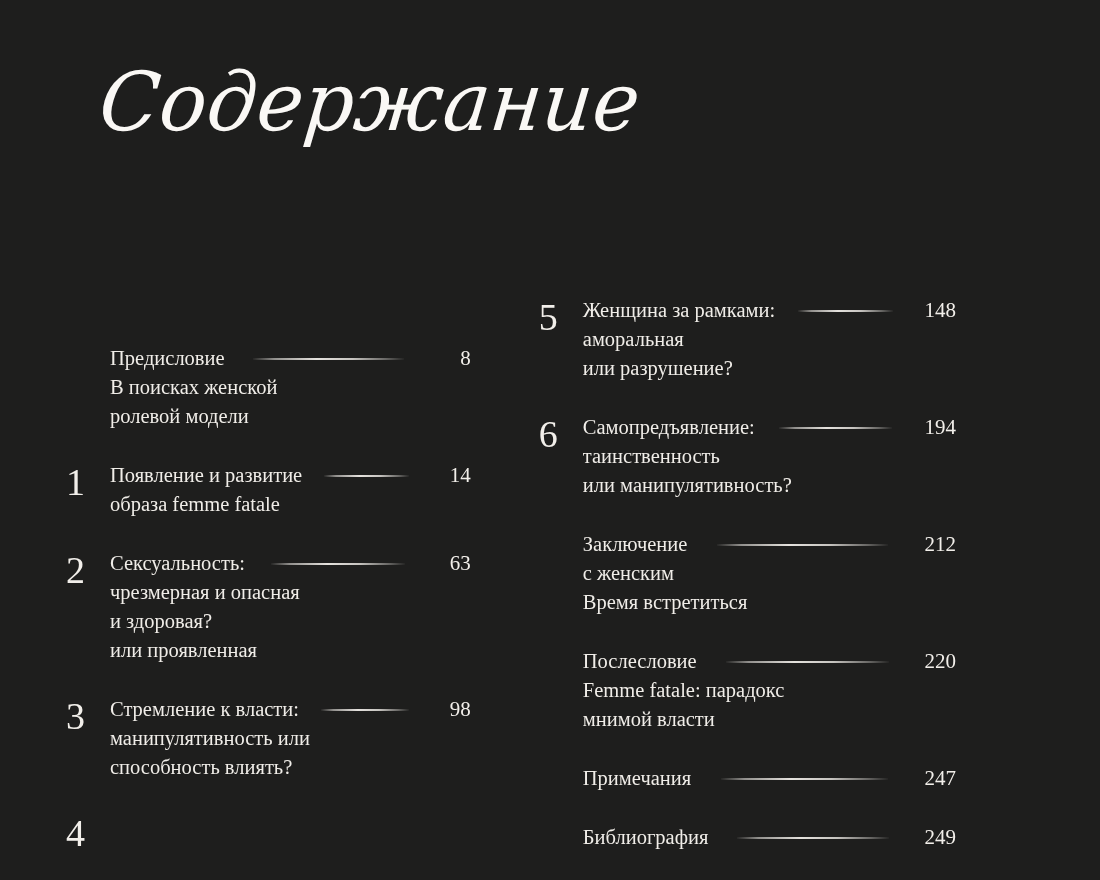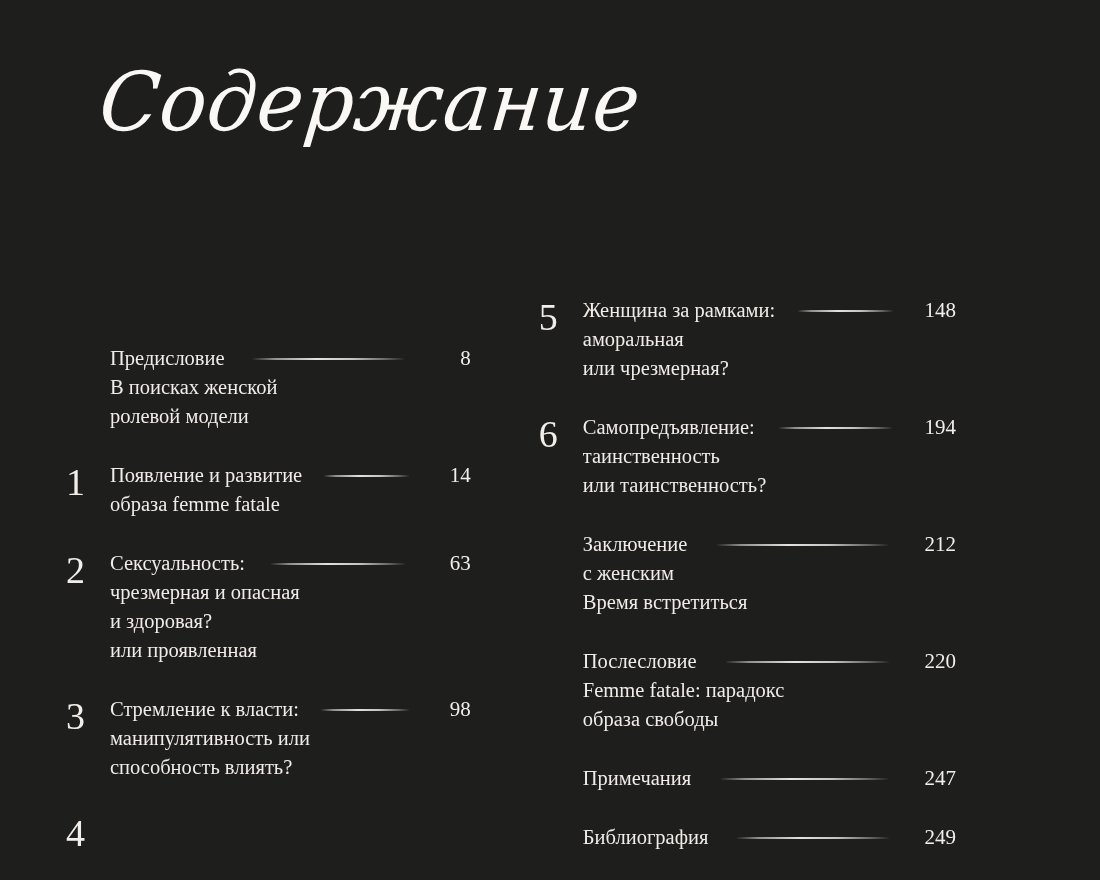--- a/index.html
+++ b/index.html
@@ -198,35 +198,35 @@
       <div class="entry">
         <div class="entry-number">5</div>
         <div class="entry-body">
           <div class="entry-firstline">
             <span class="entry-title">Женщина за рамками:</span>
             <span class="leader"></span>
             <span class="entry-page">148</span>
           </div>
           <div class="entry-rest">
             <div>аморальная</div>
-            <div>или чрезмерная?</div>
+            <div>или разрушение?</div>
           </div>
         </div>
       </div>
       <div class="entry">
         <div class="entry-number">6</div>
         <div class="entry-body">
           <div class="entry-firstline">
             <span class="entry-title">Самопредъявление:</span>
             <span class="leader"></span>
             <span class="entry-page">194</span>
           </div>
           <div class="entry-rest">
             <div>таинственность</div>
-            <div>или таинственность?</div>
+            <div>или манипулятивность?</div>
           </div>
         </div>
       </div>
       <div class="entry">
         <div class="entry-number blank"></div>
         <div class="entry-body">
           <div class="entry-firstline">
             <span class="entry-title">Заключение</span>
             <span class="leader"></span>
             <span class="entry-page">212</span>
@@ -240,21 +240,21 @@
       <div class="entry">
         <div class="entry-number blank"></div>
         <div class="entry-body">
           <div class="entry-firstline">
             <span class="entry-title">Послесловие</span>
             <span class="leader"></span>
             <span class="entry-page">220</span>
           </div>
           <div class="entry-rest">
             <div><span class="it">Femme fatale</span>: парадокс</div>
-            <div>образа свободы</div>
+            <div>мнимой власти</div>
           </div>
         </div>
       </div>
       <div class="entry">
         <div class="entry-number blank"></div>
         <div class="entry-body">
           <div class="entry-firstline">
             <span class="entry-title">Примечания</span>
             <span class="leader"></span>
             <span class="entry-page">247</span>

